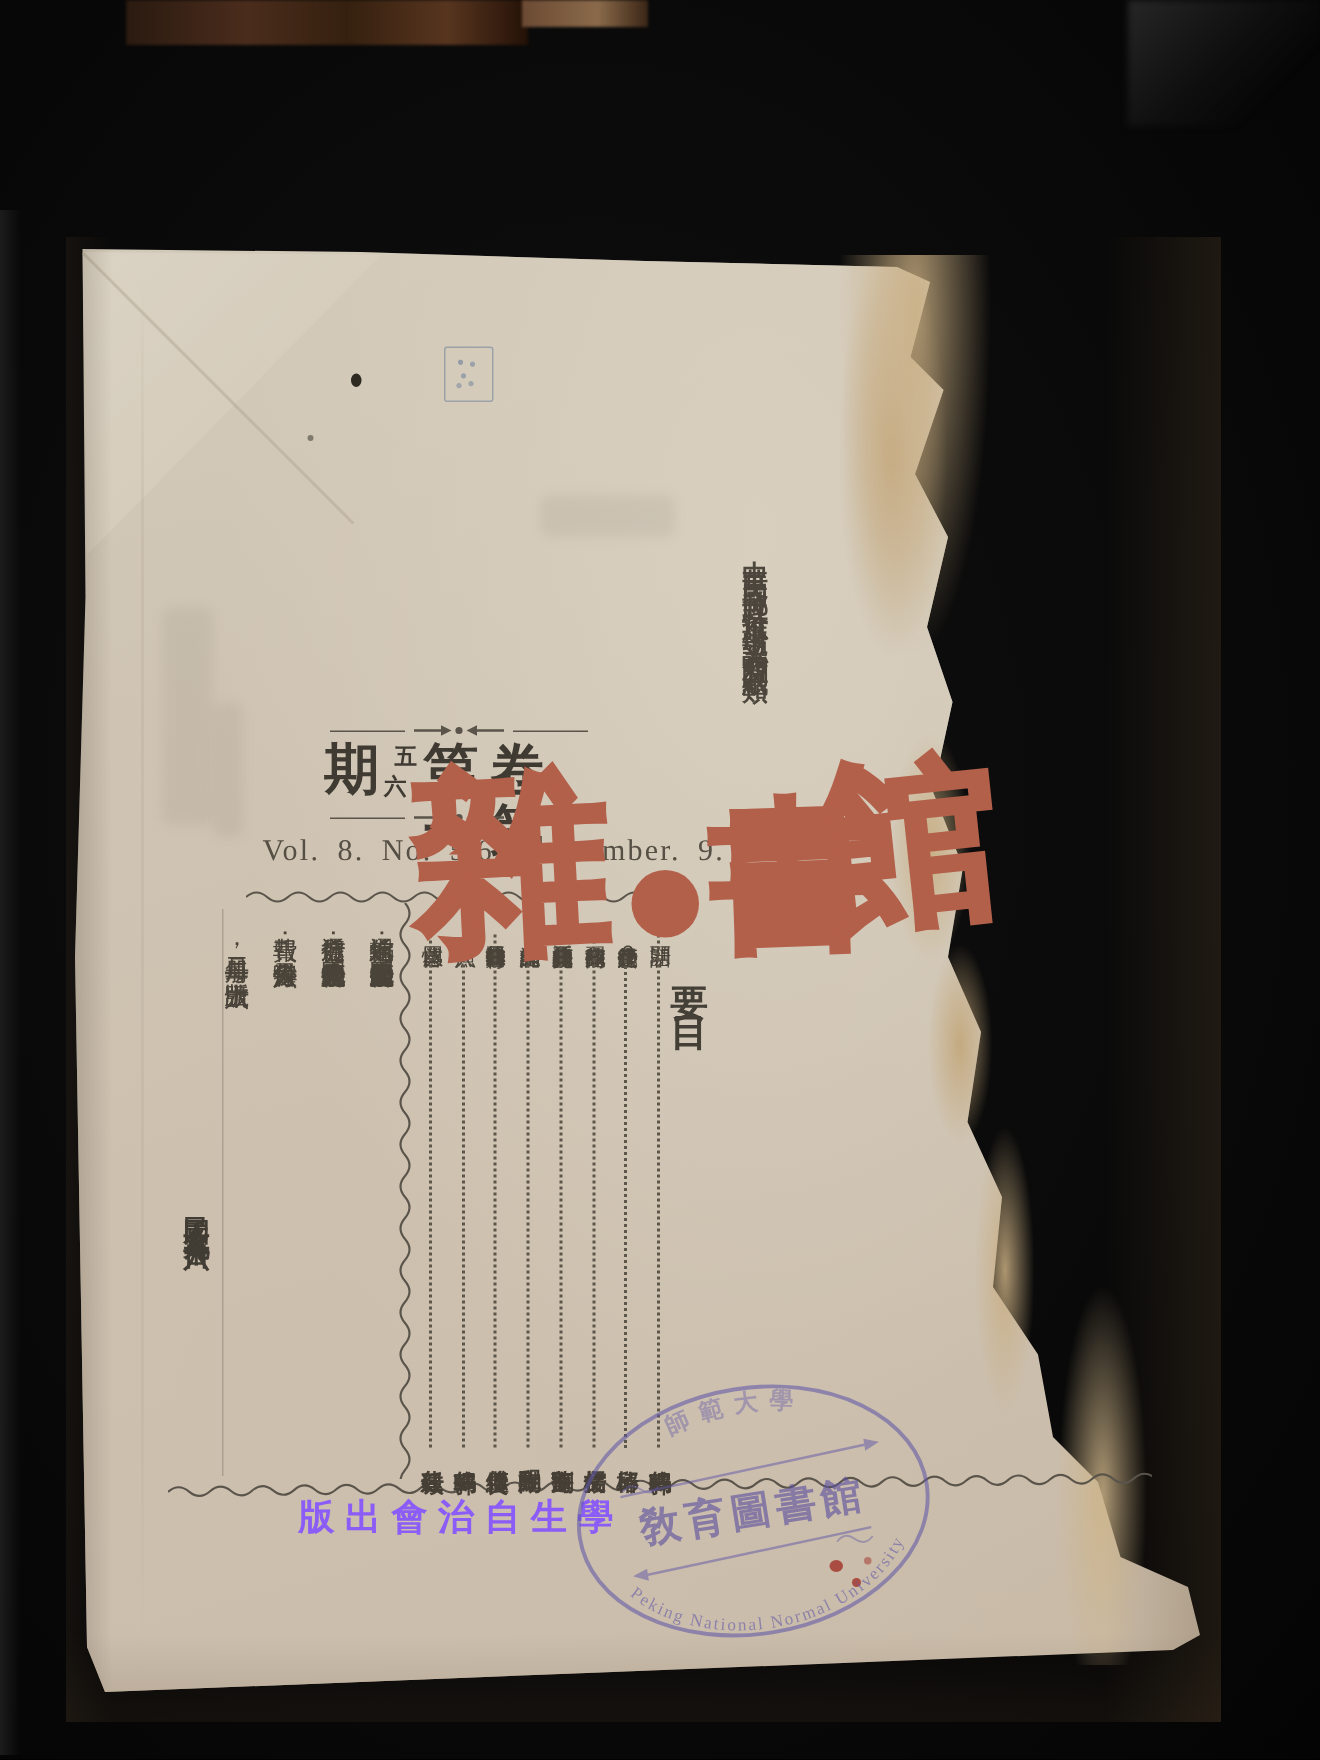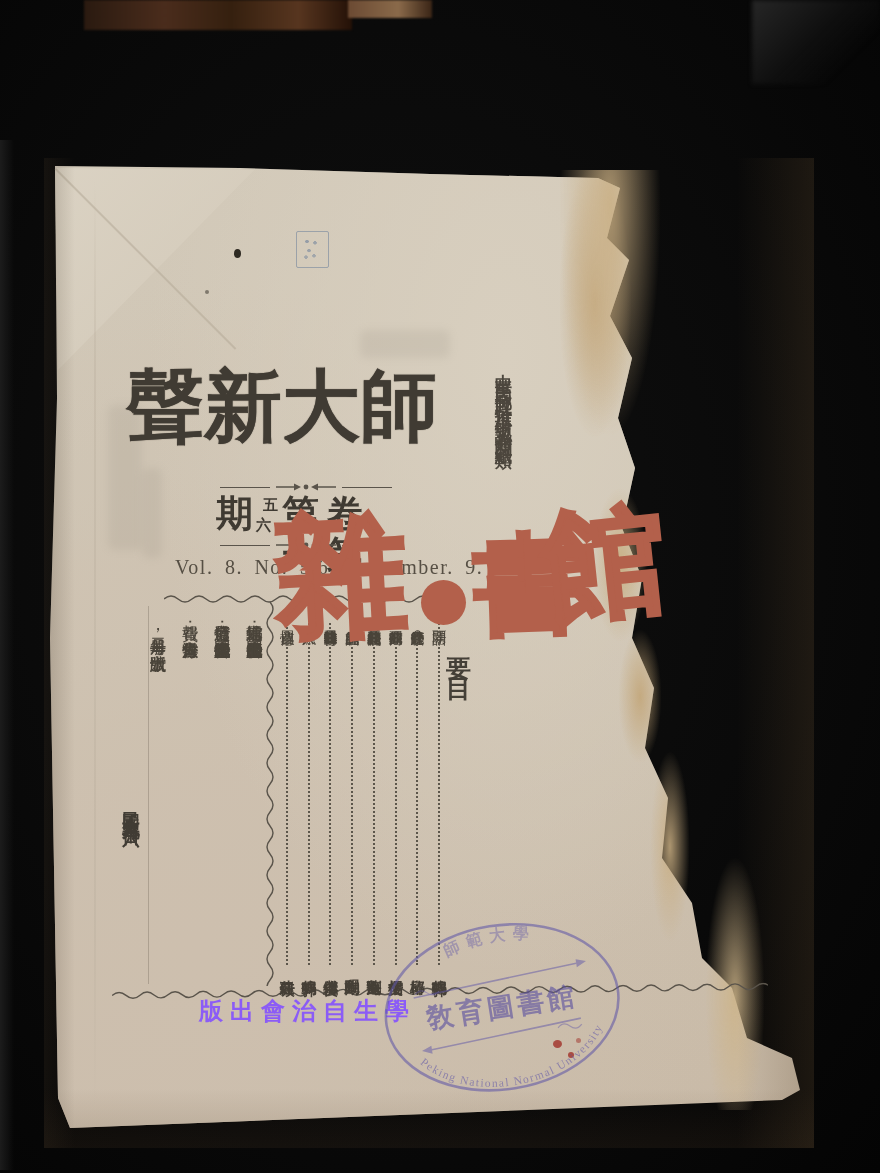--- a/index.html
+++ b/index.html
@@ -114,21 +114,20 @@
   <div class="abs speck" style="left:205px;top:290px;width:4px;height:4px;opacity:.5;"></div>
   <div class="abs ghost" style="left:108px;top:405px;width:34px;height:145px;"></div>
   <div class="abs ghost" style="left:142px;top:468px;width:20px;height:90px;"></div>
   <div class="abs ghost" style="left:360px;top:330px;width:90px;height:28px;"></div>
   <div class="abs red-speck" style="left:553px;top:1040px;width:9px;height:8px;"></div>
   <div class="abs red-speck" style="left:568px;top:1052px;width:6px;height:6px;"></div>
   <div class="abs red-speck" style="left:576px;top:1038px;width:5px;height:5px;opacity:.5;"></div>
 
   <div class="abs v postal">中華民國郵政特准掛號認為新聞紙類</div>
 
-  <div class="abs title-row">聲新大師</div>
 
   <div class="abs rule-orn" style="left:220px;top:482px;width:172px;">
     <span class="ln"></span>
     <svg width="64" height="10" viewBox="0 0 64 10">
       <path d="M2 5 L20 5 M44 5 L62 5" stroke="#5a544b" stroke-width="1.6"></path>
       <polygon points="20,1.5 27,5 20,8.5" fill="#5a544b"></polygon>
       <polygon points="44,1.5 37,5 44,8.5" fill="#5a544b"></polygon>
       <circle cx="32" cy="5" r="2.4" fill="#5a544b"></circle>
     </svg>
     <span class="ln"></span>

